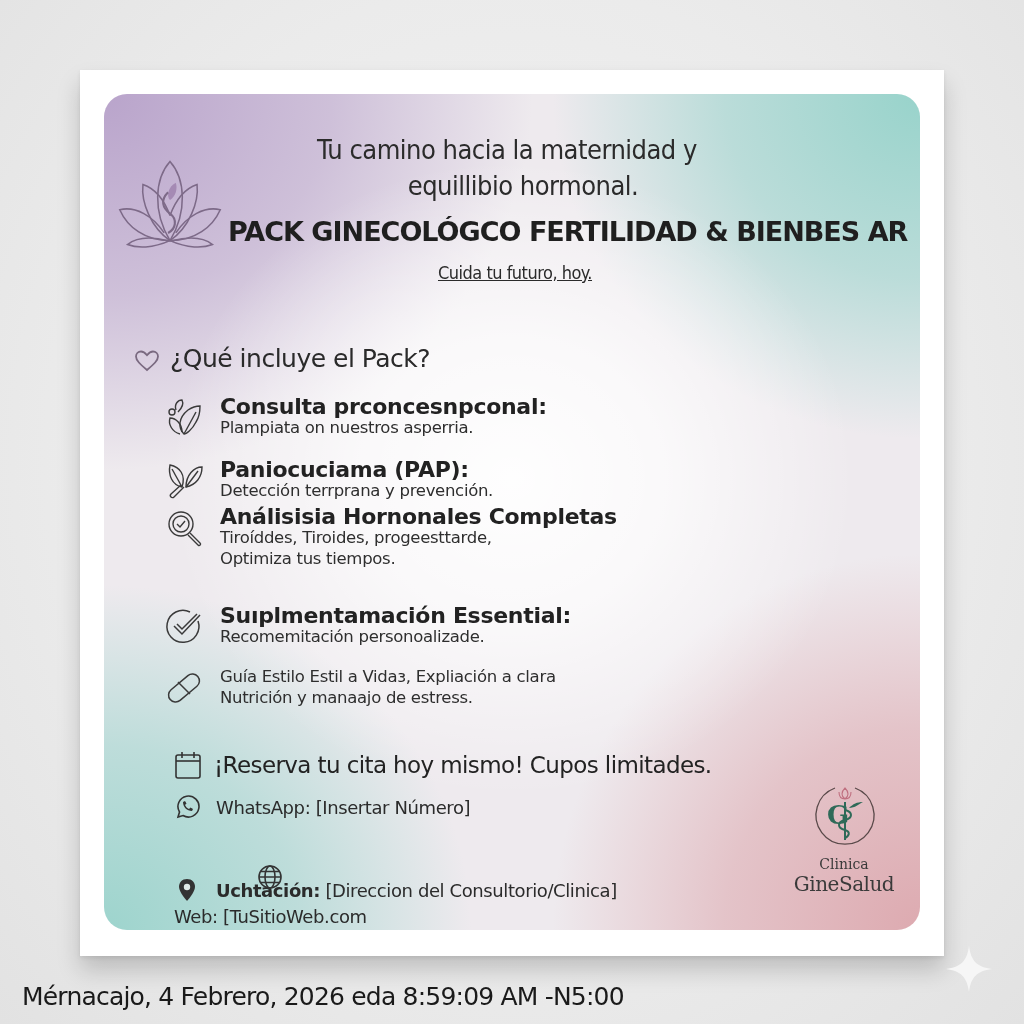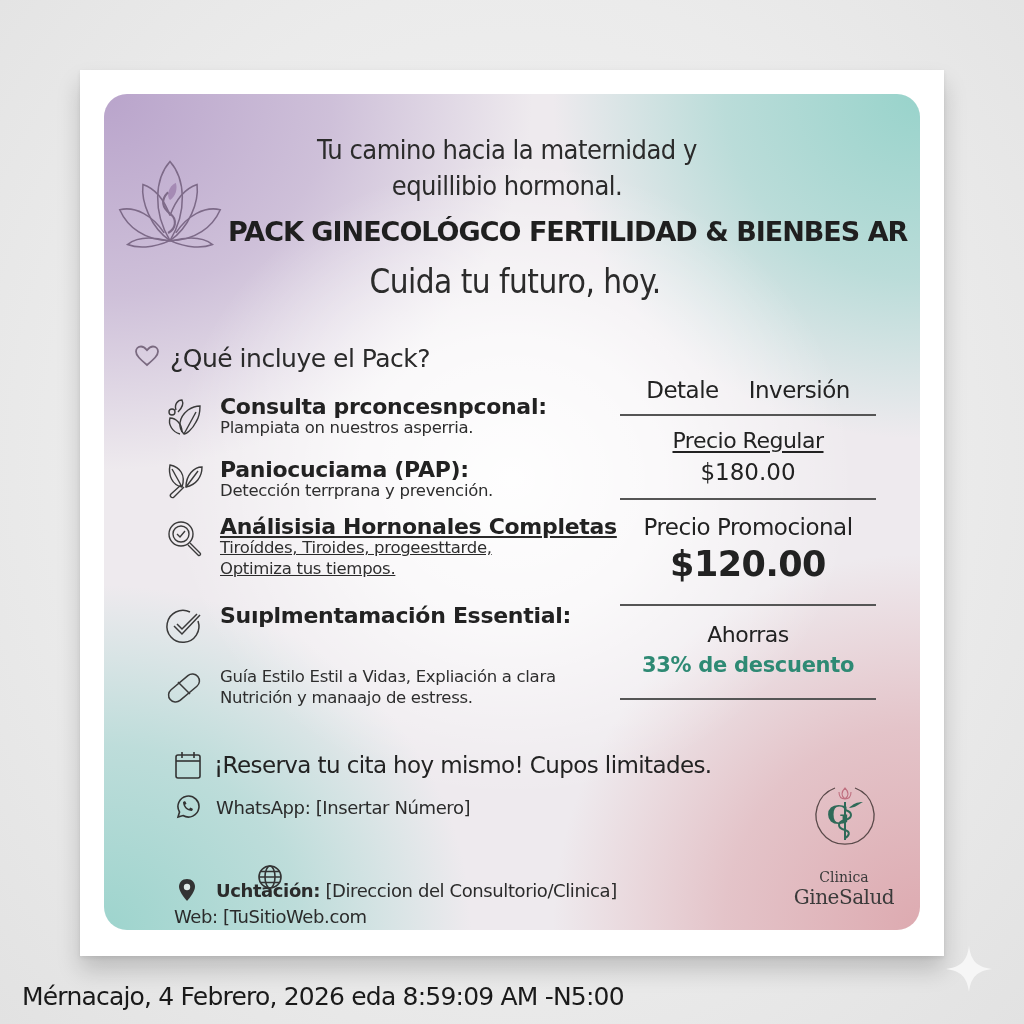--- a/index.html
+++ b/index.html
@@ -28,43 +28,43 @@
       border-radius: 23px;
     }
     .abs { position: absolute; }
     .lotus { left: 8px; top: 50px; width: 116px; height: 116px; }
     .header-line {
       position: absolute; left: 0; width: 816px; text-align: center;
       font-family: "DejaVu Sans", sans-serif; font-stretch: condensed;
       color: #2b2b2b;
     }
     .tagline1 { top: 40px; font-size: 27px; left: 0; width: 806px; letter-spacing: -0.5px; }
-    .tagline2 { top: 76px; font-size: 27px; left: 0; width: 806px; letter-spacing: -0.5px; }
+    .tagline2 { top: 76px; font-size: 27px; left: 16px; width: 806px; letter-spacing: -0.5px; }
     .pack-title {
       position: absolute; left: 124px; top: 122px; width: 700px;
       font-family: "DejaVu Sans", sans-serif; font-weight: bold; font-size: 27px;
       color: #1f1f1f; letter-spacing: -1px; white-space: nowrap;
     }
-    .subtitle { top: 168px; font-size: 33px; left: 0; width: 822px; letter-spacing: -0.5px; }
+    .subtitle { top: 168px; font-size: 18px; left: 0; width: 822px; letter-spacing: -0.5px; text-decoration: underline; }
 
     .section-title {
-      position: absolute; left: 30px; top: 250px; display: flex; align-items: flex-start; gap: 10px;
+      position: absolute; left: 30px; top: 250px; display: flex; align-items: flex-end; gap: 10px;
       font-size: 25px; color: #2a2a2a; font-family: "DejaVu Sans", sans-serif; letter-spacing: -0.5px;
     }
     .section-title svg { width: 26px; height: 24px; }
 
     .feature {
       position: absolute; left: 60px; display: flex; align-items: flex-start; gap: 16px;
     }
     .feature .ficon { width: 40px; height: 40px; flex: none; margin-top: 2px; }
     .feature .ftext { font-family: "DejaVu Sans", sans-serif; font-size: 16.5px; line-height: 21px; color: #2e2e2e; letter-spacing: -0.3px; }
     .feature .fhead { font-weight: bold; color: #222; font-size: 22px; }
     .f1 { top: 302px; }
     .f2 { top: 365px; }
-    .f3 { top: 422px; text-decoration: underline; }
+    .f3 { top: 412px; }
     .f4 { top: 511px; }
     .f5 { top: 572px; }
 
     .price-table {
       position: absolute; left: 516px; top: 272px; width: 256px;
       font-family: "DejaVu Sans", sans-serif; text-align: center; color: #222;
     }
     .pt-head { display: flex; justify-content: center; gap: 30px; font-size: 23px; height: 50px; line-height: 48px; border-bottom: 2px solid #555; letter-spacing: -0.5px; }
     .pt-row { border-bottom: 2px solid #555; }
     .pt-regular { height: 84px; padding-top: 12px; }
@@ -87,21 +87,21 @@
       font-family: "DejaVu Sans", sans-serif; font-size: 18px; color: #2b2b2b; letter-spacing: -0.4px;
     }
     .contact svg { width: 26px; height: 26px; flex: none; }
     .contact .clabel-bold { font-weight: bold; }
     .c1 { top: 700px; }
     .c2 { top: 735px; margin-top: 48px; }
     .c3 { top: 770px; flex-direction: column; }
 
     .logo { position: absolute; left: 680px; top: 686px; width: 120px; text-align: center; }
     .logo svg { width: 70px; height: 70px; display: block; margin: 0 auto; }
-    .logo .l1 { font-family: "DejaVu Serif", serif; font-size: 14px; color: #3a3a3a; margin-top: 19px; }
+    .logo .l1 { font-family: "DejaVu Serif", serif; font-size: 14px; color: #3a3a3a; margin-top: 6px; }
     .logo .l2 { font-family: "DejaVu Serif", serif; font-size: 20px; color: #3a3a3a; letter-spacing: -0.5px; }
 
     .sparkle { position: absolute; left: 944px; top: 944px; width: 50px; height: 50px; }
     .footer-date {
       position: absolute; left: 22px; top: 982px; font-family: "DejaVu Sans", sans-serif;
       font-size: 25px; color: #1a1a1a; letter-spacing: -0.8px; white-space: nowrap;
     }
   </style>
 </head>
 <body>
@@ -177,52 +177,35 @@
   </div>
 
   <div class="feature f4">
     <svg class="ficon" viewBox="0 0 40 40" fill="none" stroke="#3a3a3a" stroke-width="1.5">
       <path d="M34 14 A16 16 0 1 1 26 5"></path>
       <path d="M10 19 L18 27 L36 8"></path>
       <path d="M13 17 L18 22 L33 7"></path>
     </svg>
     <div class="ftext">
       <div class="fhead">Suıplmentamación Essential:</div>
+      <div>Recomemitación personoalizade.</div>
     </div>
   </div>
 
   <div class="feature f5">
     <svg class="ficon" viewBox="0 0 40 40" fill="none" stroke="#3a3a3a" stroke-width="1.5">
       <rect x="2" y="13" width="36" height="14" rx="7" transform="rotate(-40 20 20)"></rect>
       <path d="M14 14 L26 26"></path>
     </svg>
     <div class="ftext">
       <div>Guía Estilo Estil a Vidaз, Expliación a clara</div>
       <div>Nutrición y manaajo de estress.</div>
     </div>
   </div>
 
-  <div class="price-table">
-    <div class="pt-head">
-      <span>Detale</span>
-      <span>Inversión</span>
-    </div>
-    <div class="pt-row pt-regular">
-      <div class="lbl">Precio Regular</div>
-      <div class="val">$180.00</div>
-    </div>
-    <div class="pt-row pt-promo">
-      <div class="lbl">Precio Promocional</div>
-      <div class="val">$120.00</div>
-    </div>
-    <div class="pt-row pt-save">
-      <div class="lbl">Ahorras</div>
-      <div class="val">33% de descuento</div>
-    </div>
-  </div>
 
   <div class="cta">
     <svg viewBox="0 0 28 30" fill="none" stroke="#333" stroke-width="1.6">
       <rect x="2" y="5" width="24" height="23" rx="2"></rect>
       <path d="M2 11 L26 11"></path>
       <path d="M8 2 L8 8 M20 2 L20 8"></path>
     </svg>
     <span>¡Reserva tu cita hoy mismo! Cupos limitades.</span>
   </div>
 

